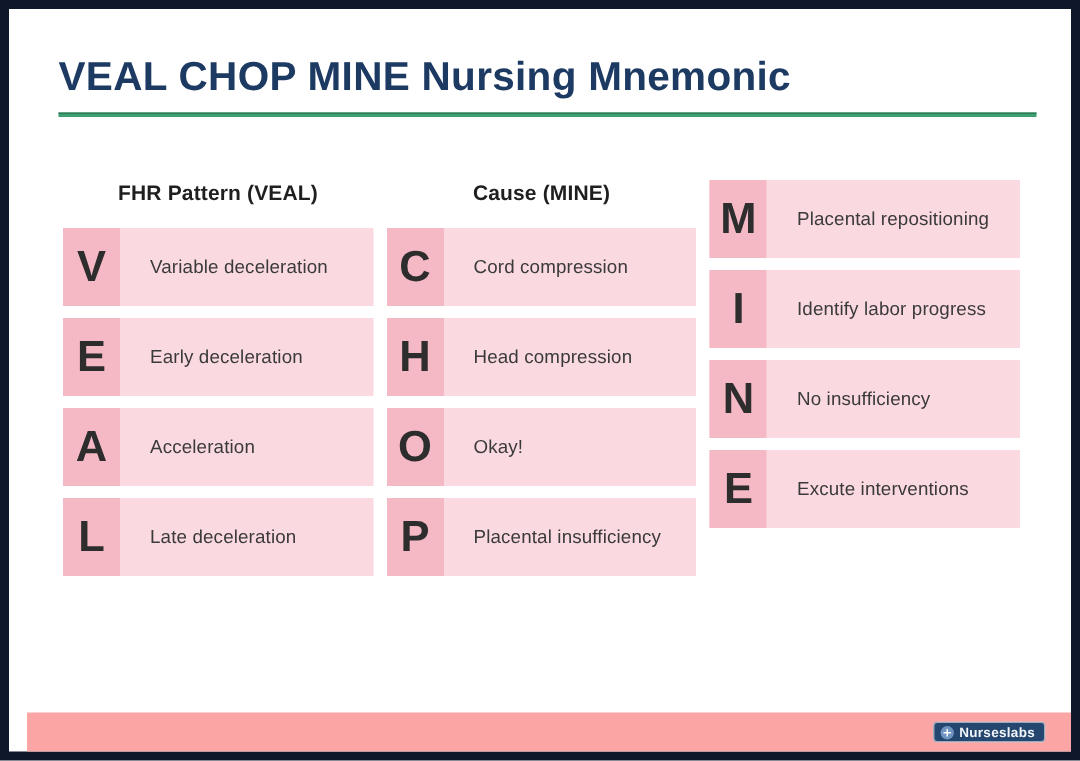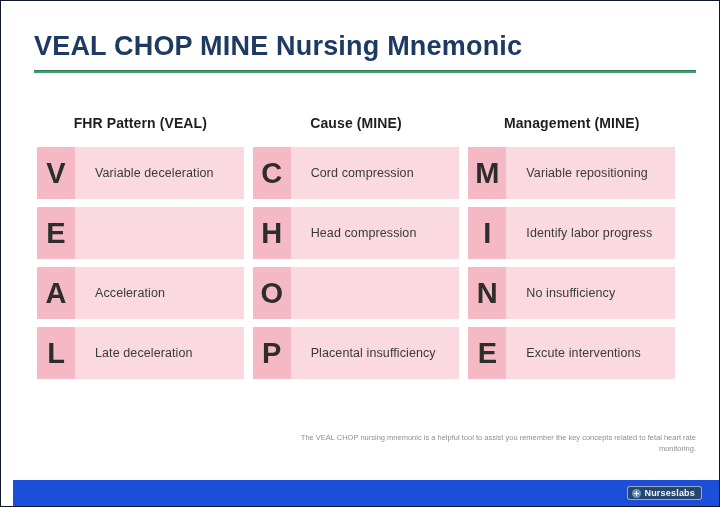--- a/index.html
+++ b/index.html
@@ -7,21 +7,21 @@
   body {
     font-family: "Liberation Sans", sans-serif;
     background: #ffffff;
     position: relative;
     overflow: hidden;
   }
   .page {
     position: absolute;
     inset: 0;
     background: #ffffff;
-    border: 1px solid #0f172a;
+    border: 6px solid #0f172a;
   }
   .title {
     position: absolute;
     left: 33px;
     top: 30px;
     font-size: 27px;
     font-weight: 800;
     color: #1d3a63;
     letter-spacing: 0.2px;
     white-space: nowrap;
@@ -91,21 +91,21 @@
     font-size: 7.5px;
     line-height: 1.45;
     color: #8f8f8f;
   }
   .bottom-bar {
     position: absolute;
     left: 0;
     right: 0;
     bottom: 0;
     height: 26px;
-    background: #1d4ed8;
+    background: #fca5a5;
     margin-left: 12px;
   }
   .logo-badge {
     position: absolute;
     right: 17px;
     top: 50%;
     transform: translateY(-50%);
     display: flex;
     align-items: center;
     gap: 3px;
@@ -146,20 +146,21 @@
   <div class="content">
 
     <div class="col">
       <div class="col-header">FHR Pattern (VEAL)</div>
       <div class="mnemo-row">
         <div class="letter-cell">V</div>
         <div class="desc-cell">Variable deceleration</div>
       </div>
       <div class="mnemo-row">
         <div class="letter-cell">E</div>
+        <div class="desc-cell">Early deceleration</div>
       </div>
       <div class="mnemo-row">
         <div class="letter-cell">A</div>
         <div class="desc-cell">Acceleration</div>
       </div>
       <div class="mnemo-row">
         <div class="letter-cell">L</div>
         <div class="desc-cell">Late deceleration</div>
       </div>
     </div>
@@ -169,50 +170,49 @@
       <div class="mnemo-row">
         <div class="letter-cell">C</div>
         <div class="desc-cell">Cord compression</div>
       </div>
       <div class="mnemo-row">
         <div class="letter-cell">H</div>
         <div class="desc-cell">Head compression</div>
       </div>
       <div class="mnemo-row">
         <div class="letter-cell">O</div>
+        <div class="desc-cell">Okay!</div>
       </div>
       <div class="mnemo-row">
         <div class="letter-cell">P</div>
         <div class="desc-cell">Placental insufficiency</div>
       </div>
     </div>
 
     <div class="col">
-      <div class="col-header">Management (MINE)</div>
       <div class="mnemo-row">
         <div class="letter-cell">M</div>
-        <div class="desc-cell">Variable repositioning</div>
+        <div class="desc-cell">Placental repositioning</div>
       </div>
       <div class="mnemo-row">
         <div class="letter-cell">I</div>
         <div class="desc-cell">Identify labor progress</div>
       </div>
       <div class="mnemo-row">
         <div class="letter-cell">N</div>
         <div class="desc-cell">No insufficiency</div>
       </div>
       <div class="mnemo-row">
         <div class="letter-cell">E</div>
         <div class="desc-cell">Excute interventions</div>
       </div>
     </div>
 
   </div>
 
-  <div class="note">The VEAL CHOP nursing mnemonic is a helpful tool to assist you remember the key concepts related to fetal heart rate monitoring.</div>
 
   <div class="bottom-bar">
     <div class="logo-badge">
       <span class="logo-icon"></span>
       <span>Nurseslabs</span>
     </div>
   </div>
 
 </div>
 

